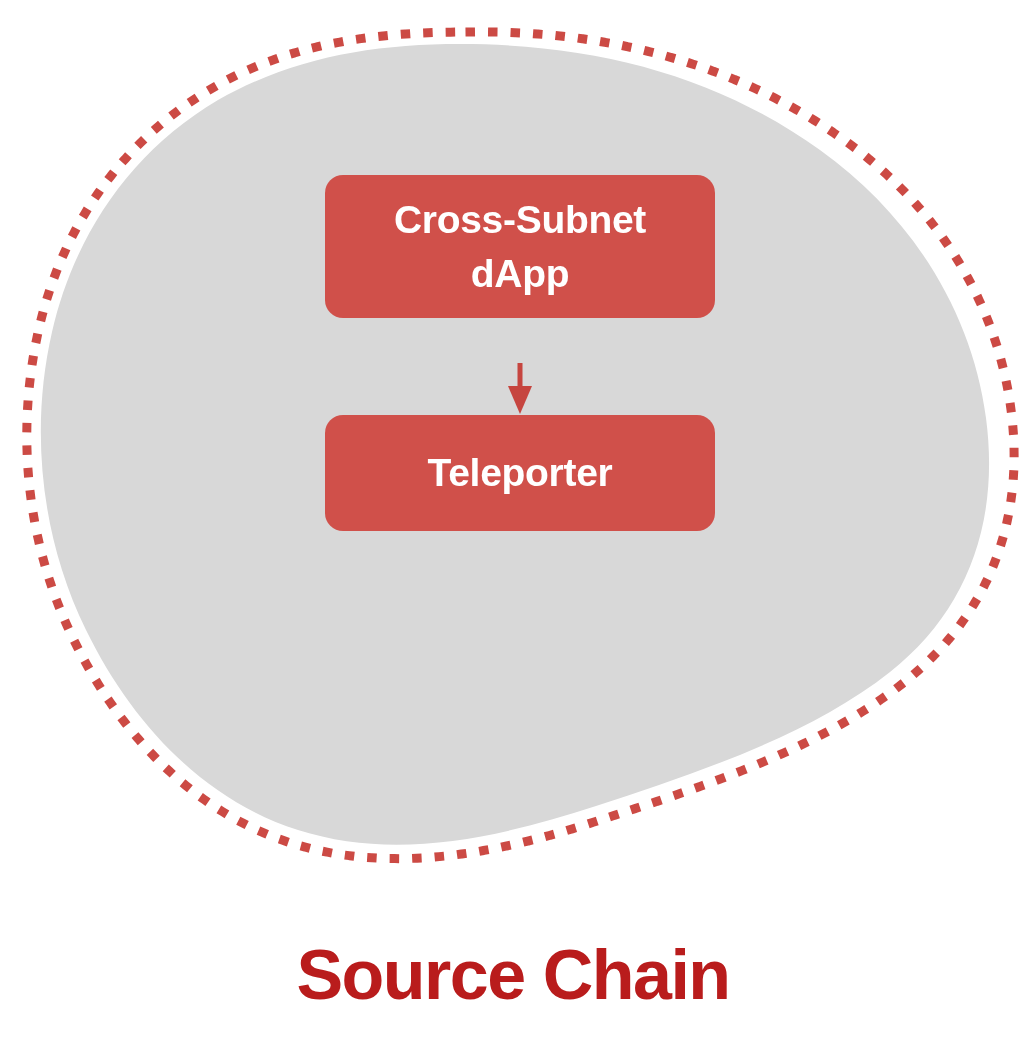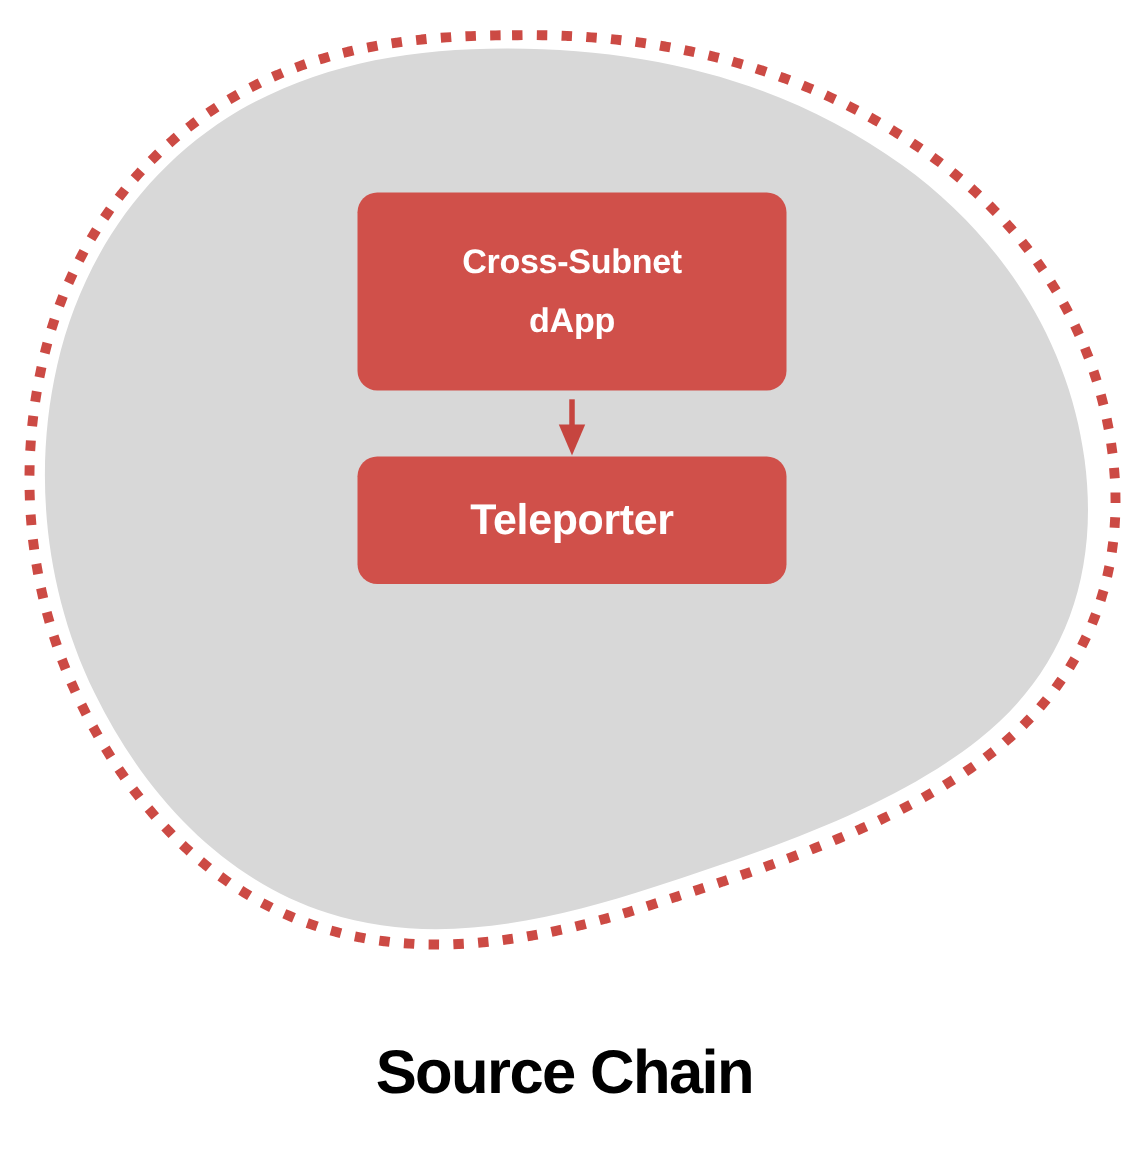--- a/index.html
+++ b/index.html
@@ -37,45 +37,45 @@
     text-align: center;
     color: #ffffff;
     font-family: "Liberation Sans", sans-serif;
     font-weight: bold;
     letter-spacing: -0.3px;
   }
   #node-dapp {
     left: 325px;
     top: 175px;
     width: 390px;
-    height: 180px;
-    font-size: 31px;
+    height: 143px;
+    font-size: 39px;
     line-height: 54px;
     align-items: center;
   }
   #node-teleporter {
     left: 325px;
     top: 415px;
     width: 390px;
     height: 116px;
     font-size: 39px;
     line-height: 48px;
   }
   #chain-label {
     position: absolute;
     left: 0;
     top: 925px;
     width: 1026px;
     text-align: center;
     font-family: "Liberation Sans", sans-serif;
     font-weight: bold;
-    font-size: 56px;
+    font-size: 70px;
     line-height: 100px;
     letter-spacing: -1.5px;
-    color: #000000;
+    color: #b91c1c;
   }
 </style>
 </head>
 <body>
 
 <div id="canvas">
 
   <svg id="diagram-svg" viewBox="0 0 1026 1054">
 
     <path fill="#d8d8d8" d="M 460 44

